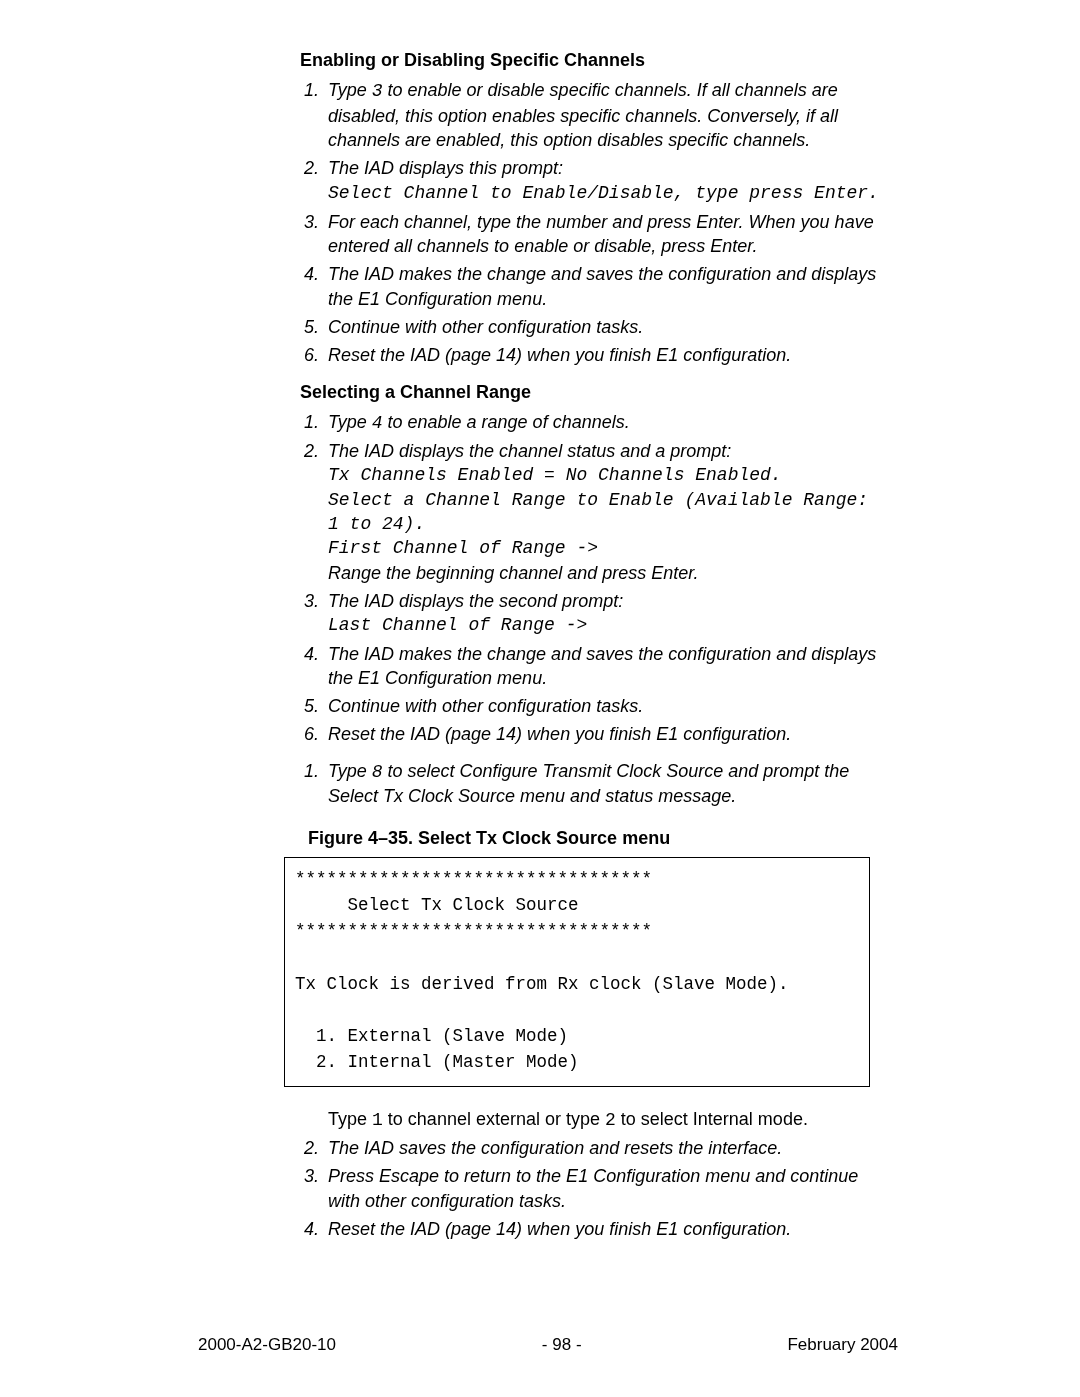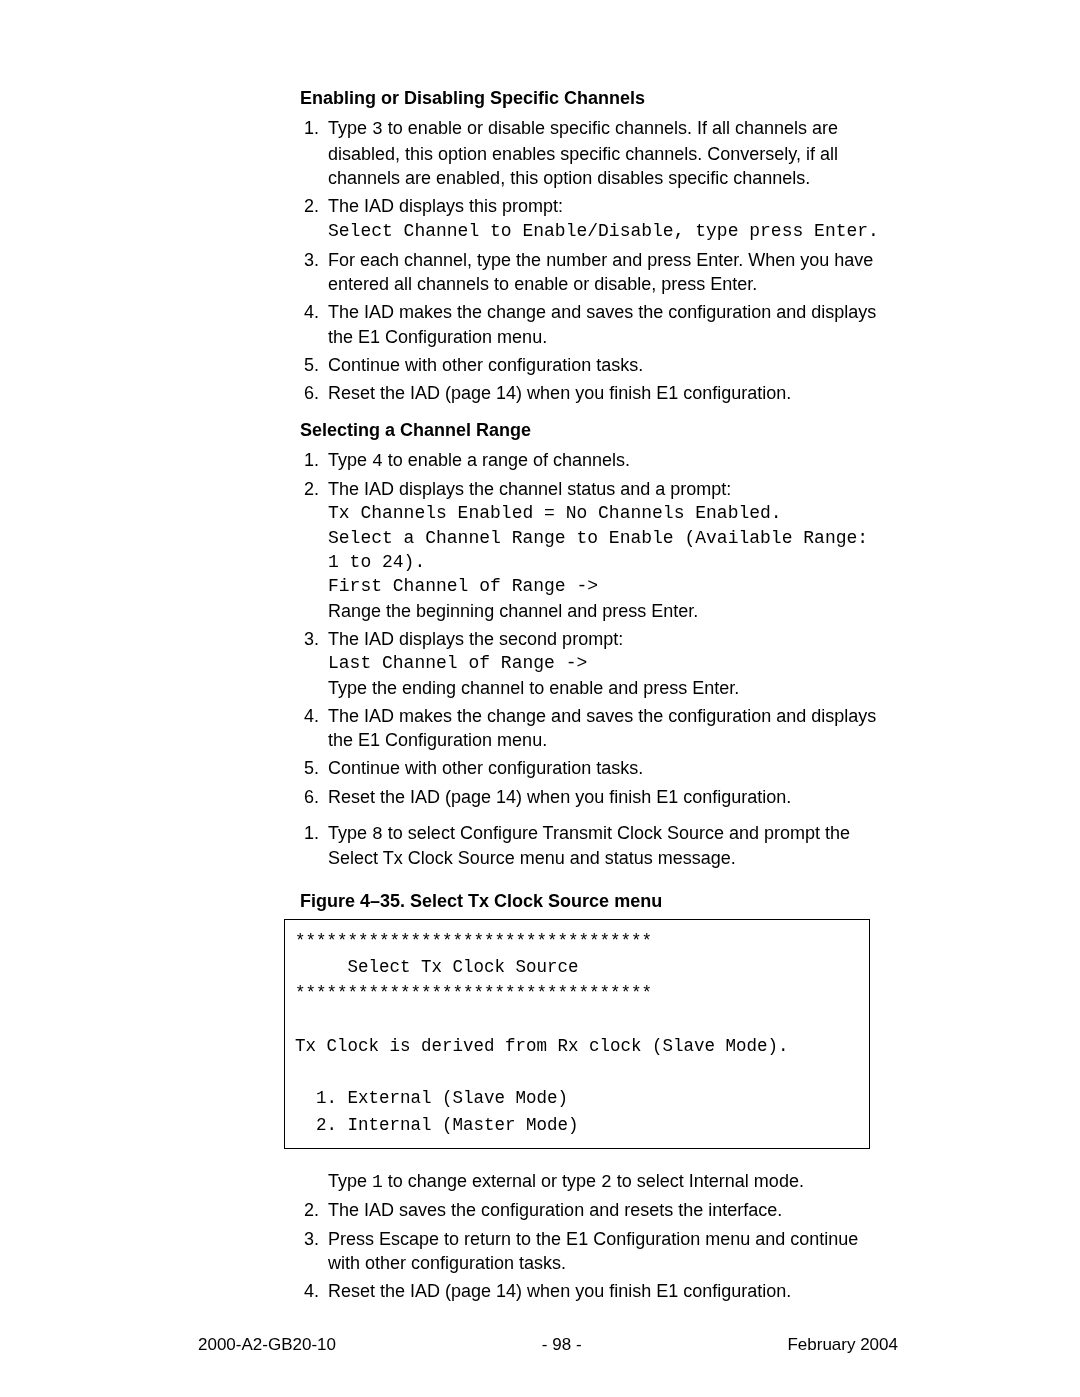--- a/index.html
+++ b/index.html
@@ -7,48 +7,49 @@
     padding: 0;
     background: #ffffff;
     font-family: Arial, Helvetica, sans-serif;
     color: #000;
   }
   .page {
     width: 1080px;
     height: 1397px;
     position: relative;
     box-sizing: border-box;
-    padding: 86px 200px 0 300px;
+    padding: 48px 200px 0 300px;
     font-size: 18px;
     line-height: 1.35;
   }
   .heading-bold {
     font-weight: bold;
     margin: 0 0 6px 0;
   }
   .section-head {
     font-weight: bold;
     font-size: 20px;
     margin: 22px 0 8px 0;
   }
   ol.steps {
     margin: 0 0 12px 0;
     padding-left: 24px;
+    font-style: italic;
   }
   ol.steps > li {
     margin-bottom: 4px;
     padding-left: 4px;
   }
   .mono {
     font-family: "Courier New", Courier, monospace;
     font-size: 18px;
   }
   .fig-caption {
     font-weight: bold;
-    margin: 18px 0 6px 0;
+    margin: 18px 0 6px 8px;
   }
   .code-box {
     border: 1px solid #000;
     padding: 8px 10px 10px 10px;
     font-family: "Courier New", Courier, monospace;
     font-size: 17.5px;
     white-space: pre;
     line-height: 1.5;
     margin-left: -16px;
     margin-right: 10px;
@@ -99,21 +100,20 @@
     <li>
       <span>The IAD displays the channel status and a prompt:</span><br>
       <span class="mono" style="white-space: pre-wrap; display:block;">Tx Channels Enabled = No Channels Enabled.
 Select a Channel Range to Enable (Available Range: 1 to 24).
 First Channel of Range -&gt;</span>
       <span>Range the beginning channel and press Enter.</span>
     </li>
     <li>
       <span>The IAD displays the second prompt:</span><br>
       <span class="mono" style="white-space: pre-wrap; display:block;">Last Channel of Range -&gt;</span>
-      <span>Type the ending channel to enable and press Enter.</span>
     </li>
     <li>The IAD makes the change and saves the configuration and displays the E1 Configuration menu.</li>
     <li>Continue with other configuration tasks.</li>
     <li>Reset the IAD (page 14) when you finish E1 configuration.</li>
   </ol>
 
   <ol class="steps">
     <li>
       <span>Type </span><span class="mono">8</span><span> to select Configure Transmit Clock Source and prompt the Select Tx Clock Source menu and status message.</span>
     </li>
@@ -124,21 +124,21 @@
      Select Tx Clock Source
 **********************************
 
 Tx Clock is derived from Rx clock (Slave Mode).
 
   1. External (Slave Mode)
   2. Internal (Master Mode)</div>
 
   <div class="post-box">
     <div style="padding-left:28px; margin-bottom:4px;">
-      <span>Type </span><span class="mono">1</span><span> to change external or type </span><span class="mono">2</span><span> to select Internal mode.</span>
+      <span>Type </span><span class="mono">1</span><span> to channel external or type </span><span class="mono">2</span><span> to select Internal mode.</span>
     </div>
     <ol class="steps" start="2">
       <li>The IAD saves the configuration and resets the interface.</li>
       <li>Press Escape to return to the E1 Configuration menu and continue with other configuration tasks.</li>
       <li>Reset the IAD (page 14) when you finish E1 configuration.</li>
     </ol>
   </div>
 
   <div class="footer">
     <div class="footer-row">

